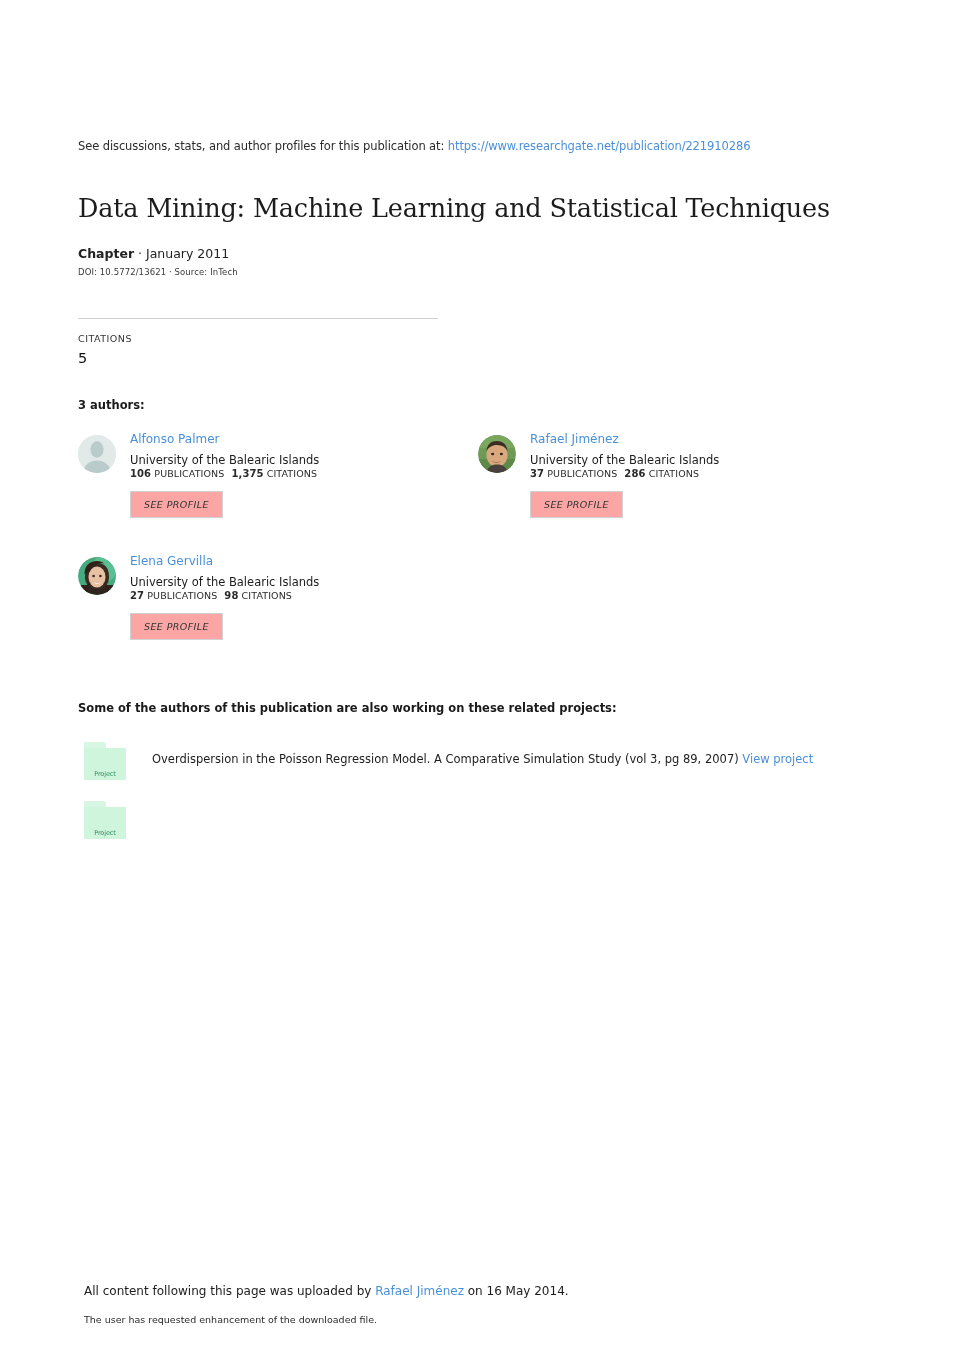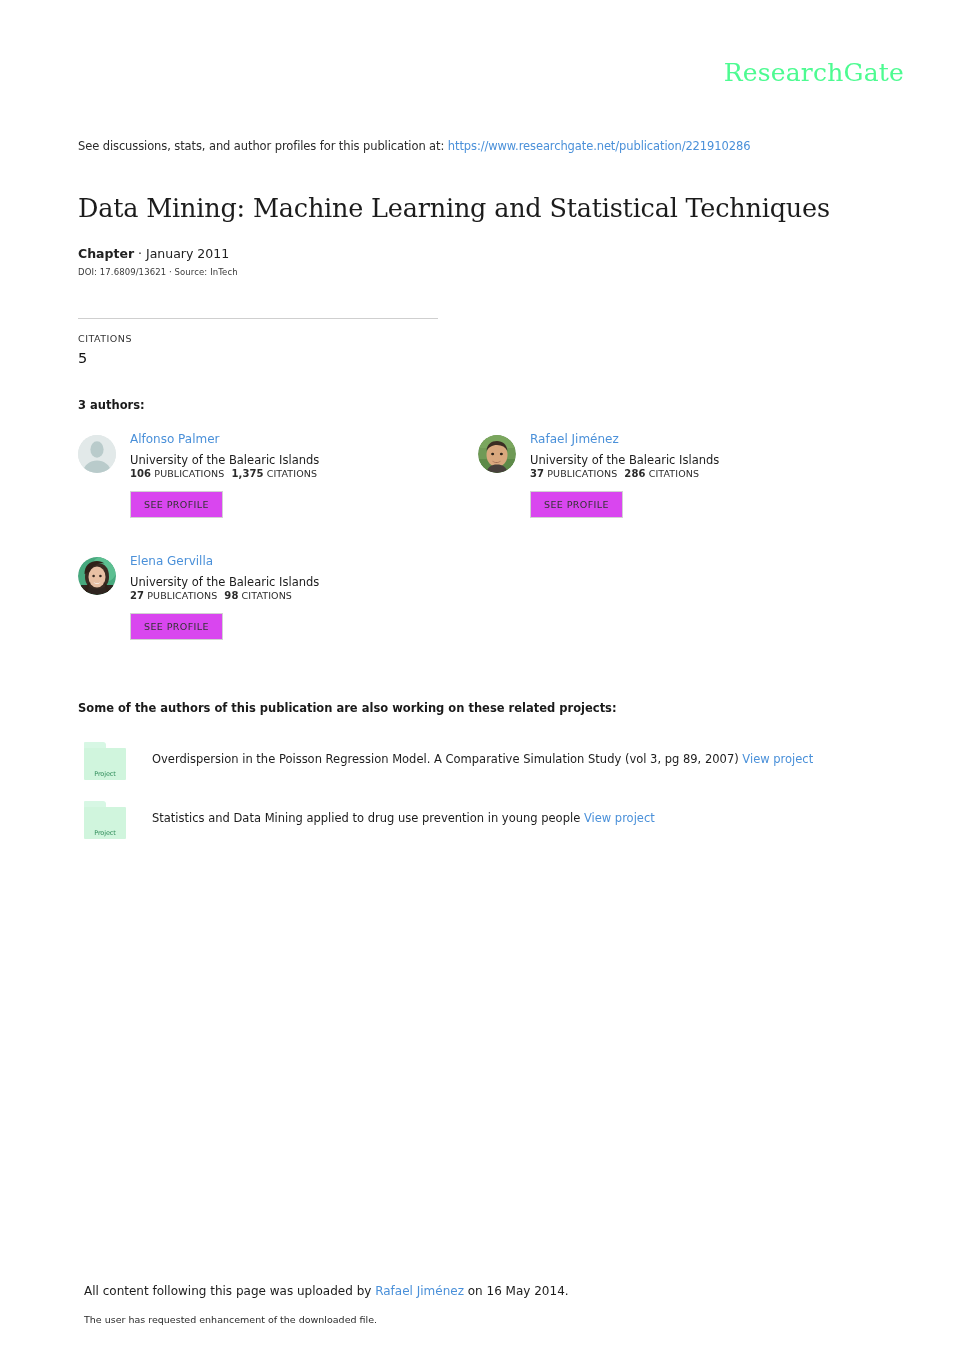--- a/index.html
+++ b/index.html
@@ -151,27 +151,28 @@
     color: #2b2b2b;
     letter-spacing: 0.1px;
     white-space: nowrap;
   }
   .author-stats b { font-weight: 700; font-size: 10px; }
   .author-stats .gap { display: inline-block; width: 7px; }
   .see-profile {
     margin-top: 12px;
     display: inline-block;
     border: 1px solid #d2d2d2;
-    background: #d946ef;
+    background: #fca5a5;
     padding: 7px 13px 7px 13px;
     font-size: 9.5px;
     letter-spacing: 0.4px;
     color: #333;
     font-family: inherit;
     cursor: pointer;
+    font-style: italic;
   }
 
   
   .projects-heading {
     position: absolute;
     left: 78px;
     top: 701px;
     font-size: 11.5px;
     font-weight: 700;
     color: #1a1a1a;
@@ -239,33 +240,32 @@
     font-size: 9.5px;
     color: #2b2b2b;
     white-space: nowrap;
   }
 </style>
 </head>
 <body>
 
 <div class="page">
 
-  <div class="brand">ResearchGate</div>
 
   <div class="disc-line">
     <span>See discussions, stats, and author profiles for this publication at:</span>
     <a href="#">https://www.researchgate.net/publication/221910286</a>
   </div>
 
   <h1 class="pub-title">Data Mining: Machine Learning and Statistical Techniques</h1>
 
   <div class="meta-type">
     <b>Chapter</b><span> · </span><span>January 2011</span>
   </div>
-  <div class="meta-doi">DOI: 17.6809/13621 · Source: InTech</div>
+  <div class="meta-doi">DOI: 10.5772/13621 · Source: InTech</div>
 
   <div class="stat-col left">
     <div class="stat-rule"></div>
     <div class="stat-label">CITATIONS</div>
     <div class="stat-value">5</div>
   </div>
 
   <div class="authors-heading">3 authors:</div>
 
   <div class="author a0">
@@ -369,24 +369,20 @@
       <a href="#">View project</a>
     </div>
   </div>
 
   <div class="project-row p1">
     <div class="folder">
       <div class="tab"></div>
       <div class="body"></div>
       <div class="fl">Project</div>
     </div>
-    <div class="project-text">
-      <span>Statistics and Data Mining applied to drug use prevention in young people</span>
-      <a href="#">View project</a>
-    </div>
   </div>
 
   <div class="footer-main">
     <span>All content following this page was uploaded by </span><a href="#">Rafael Jiménez</a><span> on 16 May 2014.</span>
   </div>
   <div class="footer-sub">The user has requested enhancement of the downloaded file.</div>
 
 </div>
 
 </body></html>

